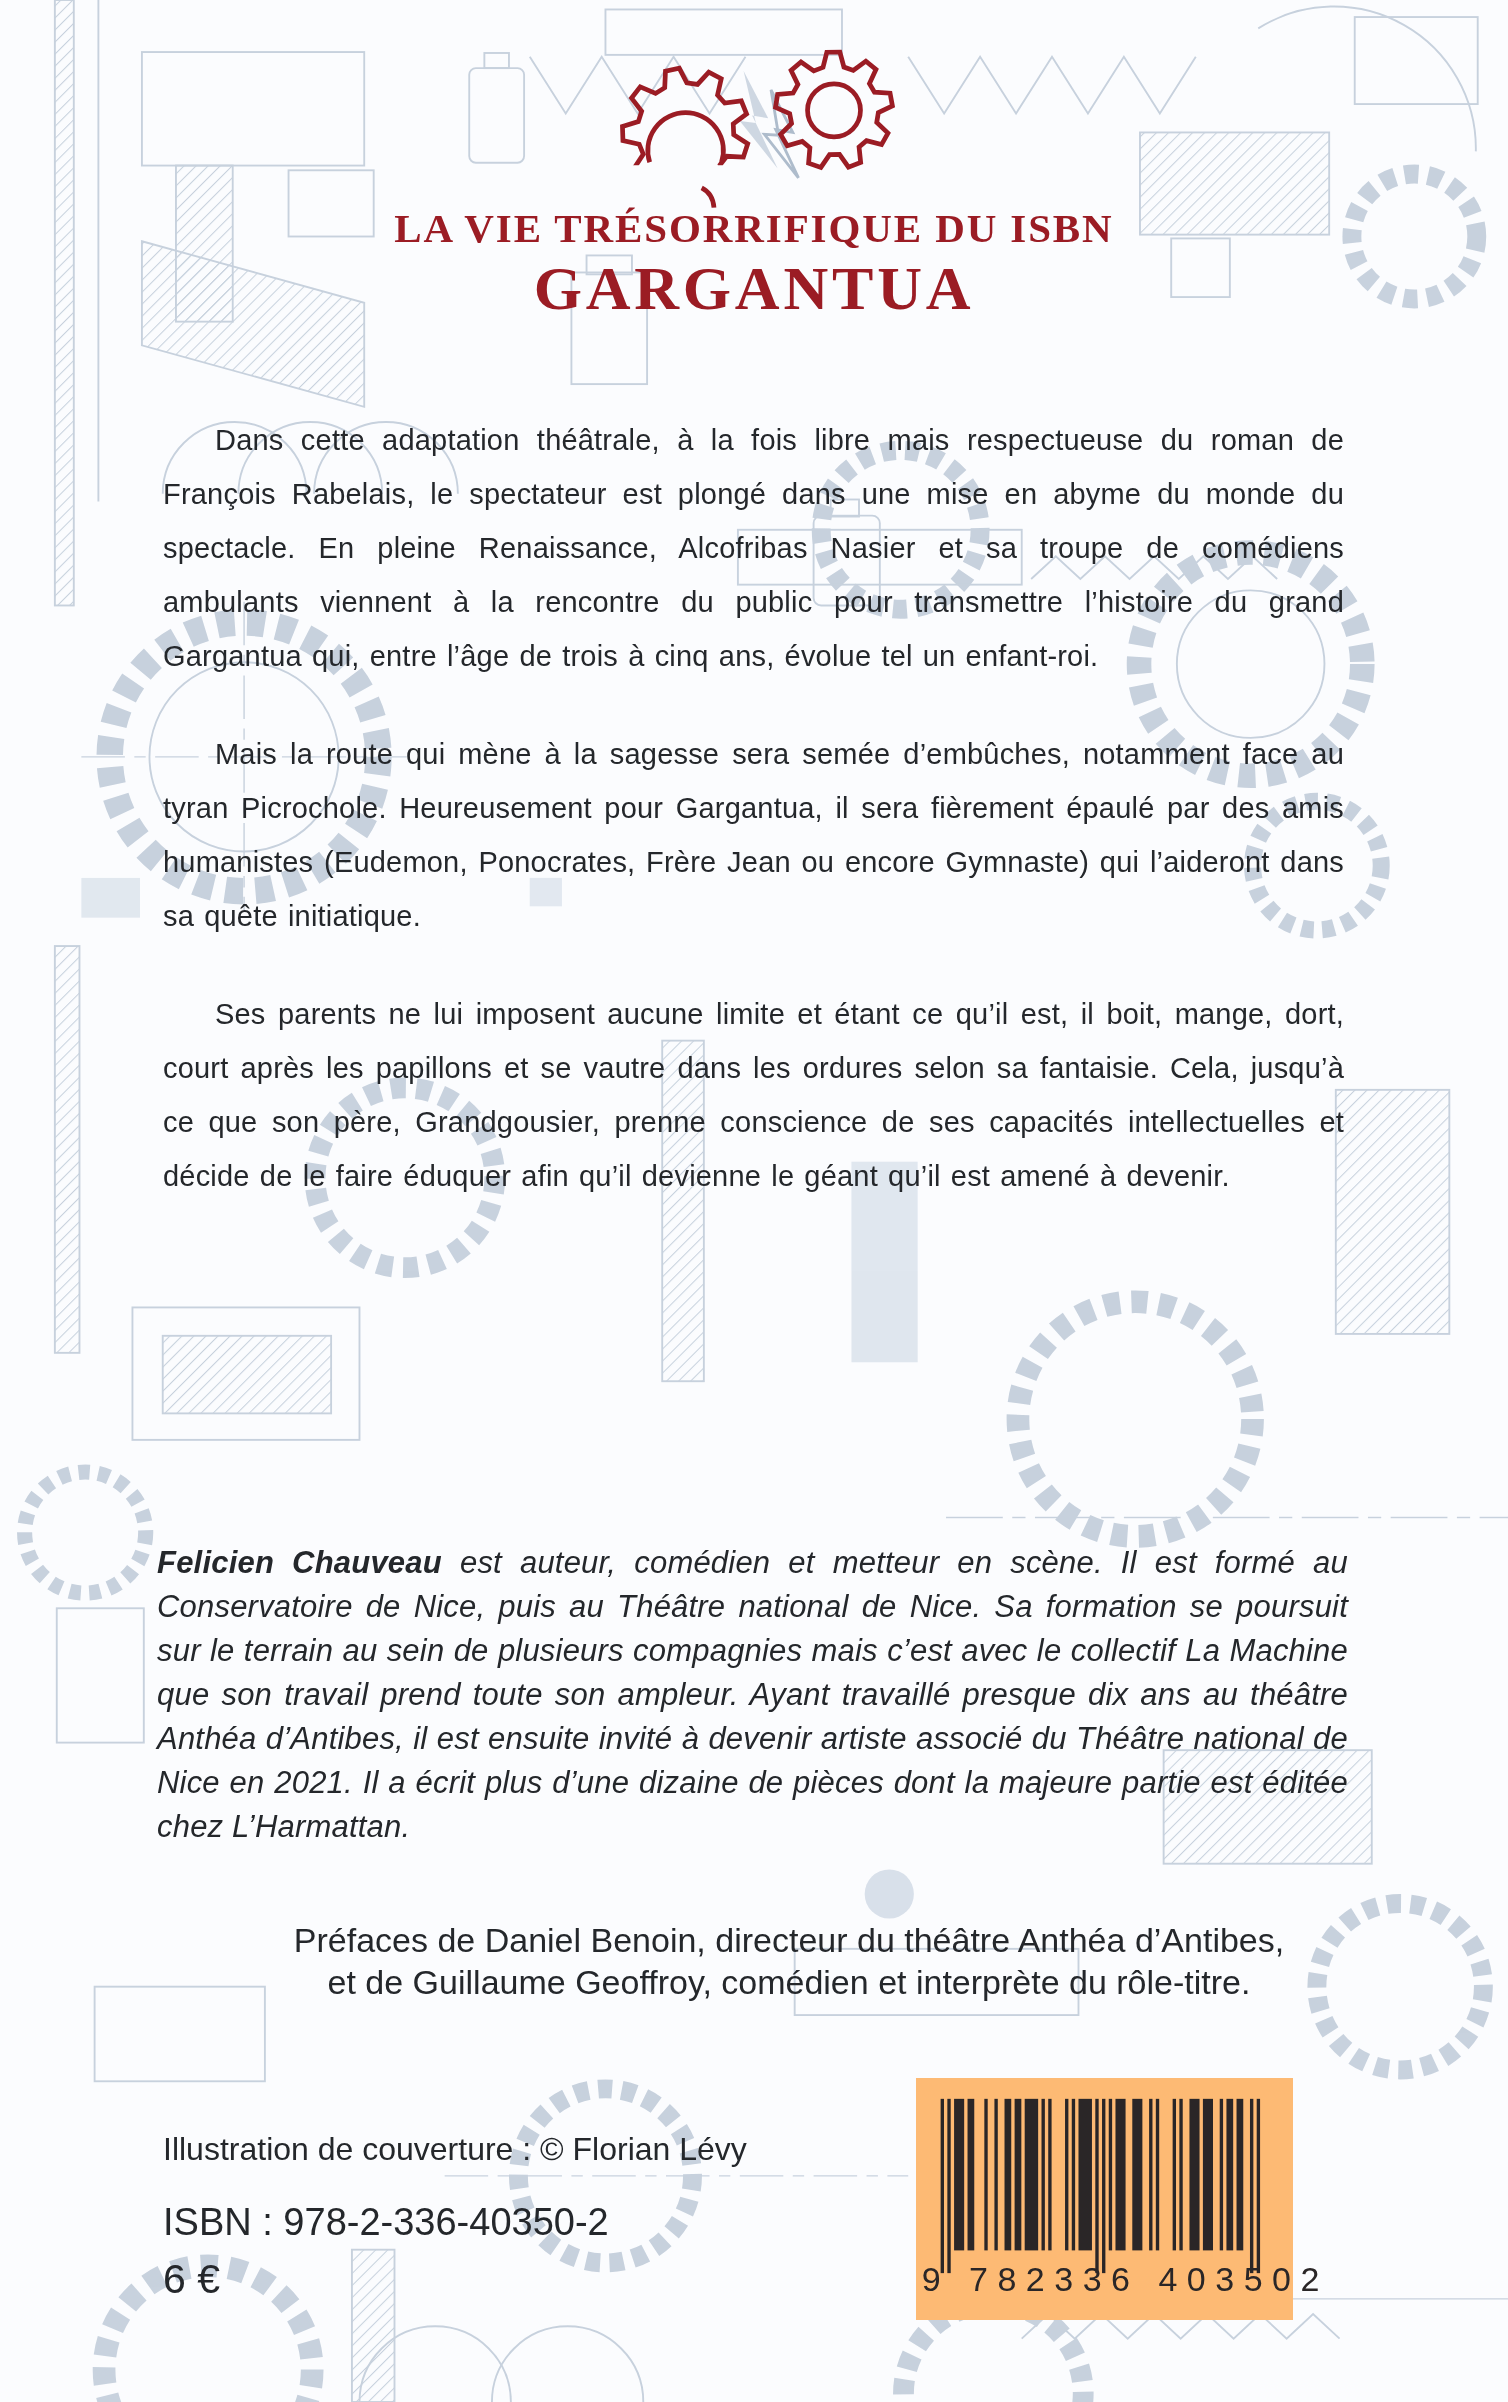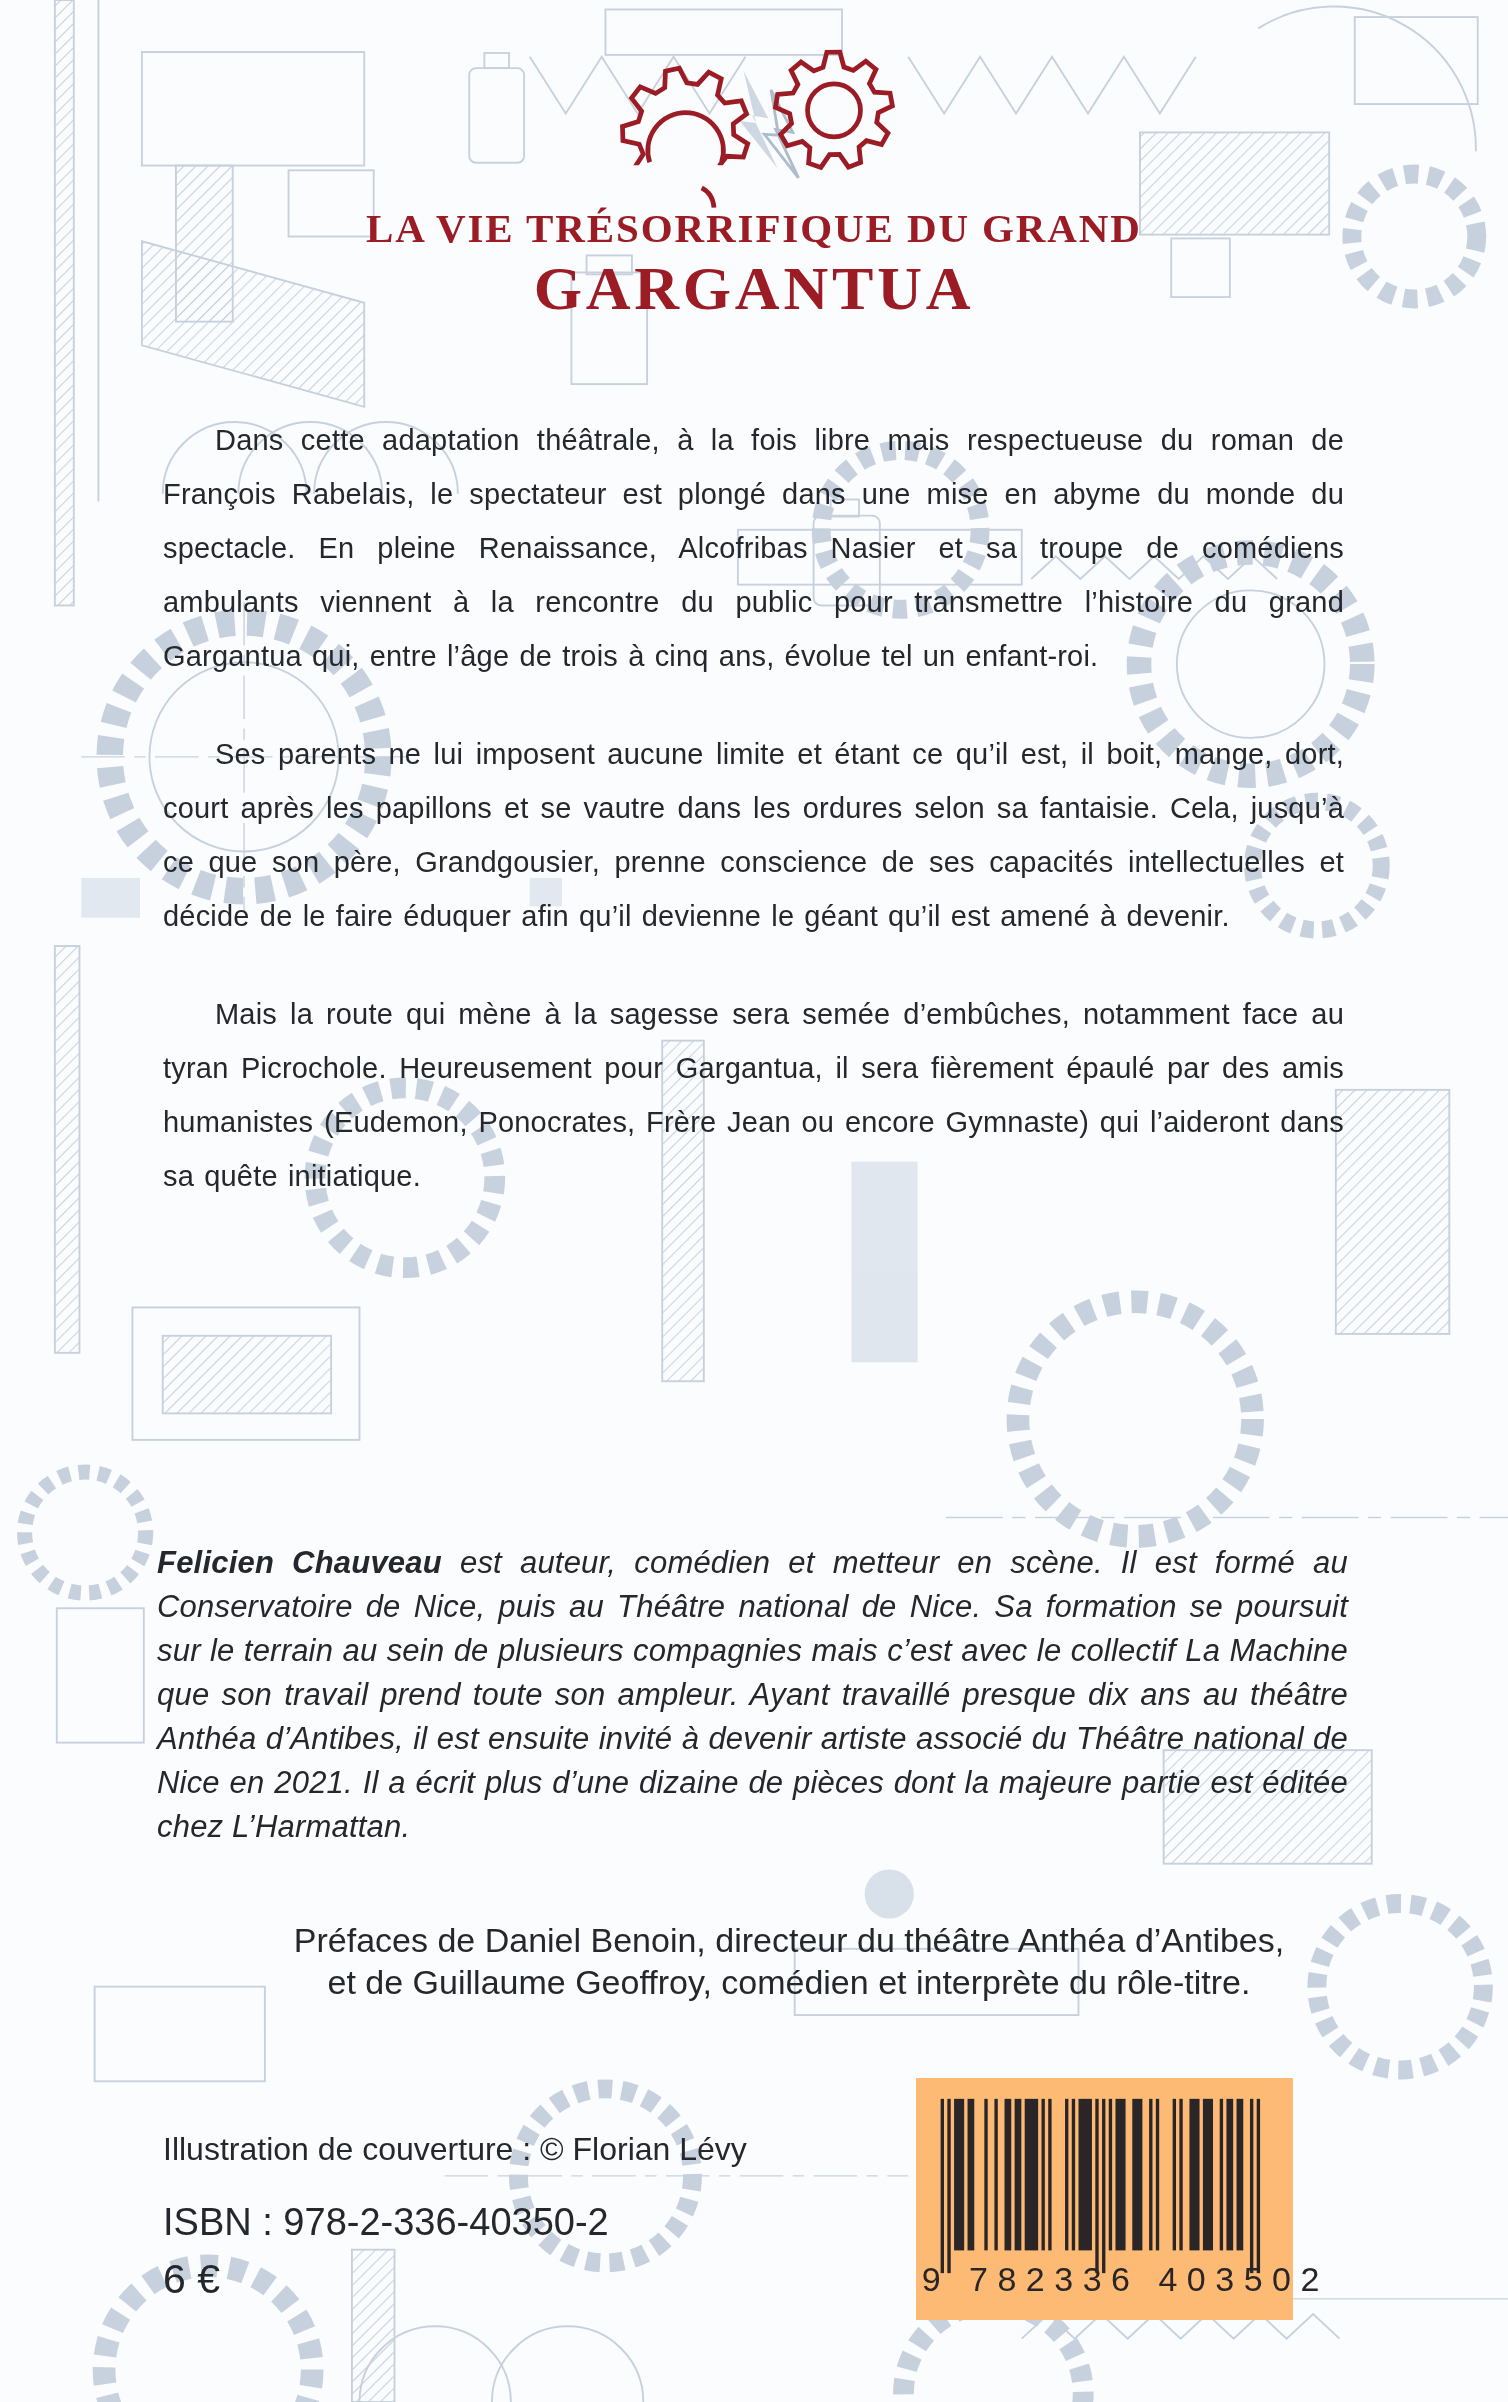--- a/index.html
+++ b/index.html
@@ -135,28 +135,28 @@
     <g stroke="#9b1c24" stroke-width="5" fill="none" stroke-linejoin="miter">
       <polygon id="gear-left" clip-path="url(#gclip)" points="200.7,123.3 196.1,137.5 178.5,136.6 171.5,145.6 176.7,162.4 164.1,170.4 151.2,158.4 140.1,160.7 133.3,177.0 118.5,174.9 116.3,157.5 106.3,152.2 90.6,160.2 80.6,149.1 90.2,134.4 85.9,123.8 68.7,120.0 68.2,105.0 85.0,99.9 88.5,89.0 77.8,75.0 87.0,63.2 103.2,70.1 112.9,64.1 113.7,46.5 128.3,43.3 136.3,59.0 147.6,60.6 159.5,47.6 172.7,54.6 168.8,71.8 176.4,80.2 193.9,78.0 199.5,91.8 185.4,102.4 185.9,113.8"></polygon>
       <path d="M 97,143 A 40 40 0 1 1 173,143"></path>
       <polygon id="gear-right" points="349.1,112.1 342.3,124.2 326.4,120.0 318.5,126.8 320.2,143.2 307.3,148.1 297.8,134.6 287.3,134.8 278.1,148.4 265.1,143.9 266.5,127.5 258.4,120.8 242.5,125.4 235.5,113.5 247.1,101.8 245.1,91.5 230.1,84.8 232.3,71.2 248.7,69.7 253.8,60.6 246.6,45.8 257.1,36.8 270.6,46.2 280.4,42.5 284.4,26.5 298.2,26.3 302.5,42.2 312.4,45.7 325.7,36.0 336.4,44.7 329.5,59.7 334.8,68.7 351.3,69.8 353.8,83.4 338.9,90.4 337.2,100.7"></polygon>
       <circle cx="292" cy="88" r="28"></circle>
       <path d="M 152,170 q 12,6 13,21"></path>
     </g>
   </svg>
 
   <header class="title-block">
-    <div class="title-line1">LA VIE TRÉSORRIFIQUE DU GRAND</div>
+    <div class="title-line1">LA VIE TRÉSORRIFIQUE DU ISBN</div>
     <div class="title-line2">GARGANTUA</div>
   </header>
 
   <section class="synopsis">
     <p>Dans cette adaptation théâtrale, à la fois libre mais respectueuse du roman de François Rabelais, le spectateur est plongé dans une mise en abyme du monde du spectacle. En pleine Renaissance, Alcofribas Nasier et sa troupe de comédiens ambulants viennent à la rencontre du public pour transmettre l’histoire du grand Gargantua qui, entre l’âge de trois à cinq ans, évolue tel un enfant-roi.</p>
+    <p>Mais la route qui mène à la sagesse sera semée d’embûches, notamment face au tyran Picrochole. Heureusement pour Gargantua, il sera fièrement épaulé par des amis humanistes (Eudemon, Ponocrates, Frère Jean ou encore Gymnaste) qui l’aideront dans sa quête initiatique.</p>
     <p>Ses parents ne lui imposent aucune limite et étant ce qu’il est, il boit, mange, dort, court après les papillons et se vautre dans les ordures selon sa fantaisie. Cela, jusqu’à ce que son père, Grandgousier, prenne conscience de ses capacités intellectuelles et décide de le faire éduquer afin qu’il devienne le géant qu’il est amené à devenir.</p>
-    <p>Mais la route qui mène à la sagesse sera semée d’embûches, notamment face au tyran Picrochole. Heureusement pour Gargantua, il sera fièrement épaulé par des amis humanistes (Eudemon, Ponocrates, Frère Jean ou encore Gymnaste) qui l’aideront dans sa quête initiatique.</p>
   </section>
 
   <section class="bio">
     <span class="author">Felicien Chauveau</span><span> est auteur, comédien et metteur en scène. Il est formé au Conservatoire de Nice, puis au Théâtre national de Nice. Sa formation se poursuit sur le terrain au sein de plusieurs compagnies mais c’est avec le collectif La Machine que son travail prend toute son ampleur. Ayant travaillé presque dix ans au théâtre Anthéa d’Antibes, il est ensuite invité à devenir artiste associé du Théâtre national de Nice en 2021. Il a écrit plus d’une dizaine de pièces dont la majeure partie est éditée chez L’Harmattan.</span>
   </section>
 
   <section class="prefaces">
     <div>Préfaces de Daniel Benoin, directeur du théâtre Anthéa d’Antibes,</div>
     <div>et de Guillaume Geoffroy, comédien et interprète du rôle-titre.</div>
   </section>

